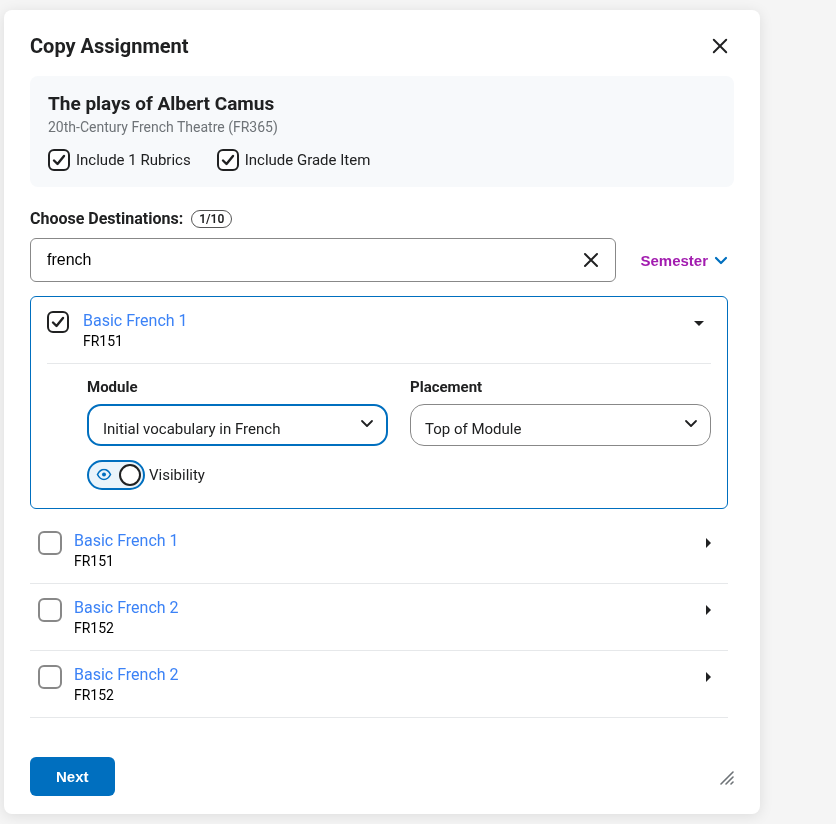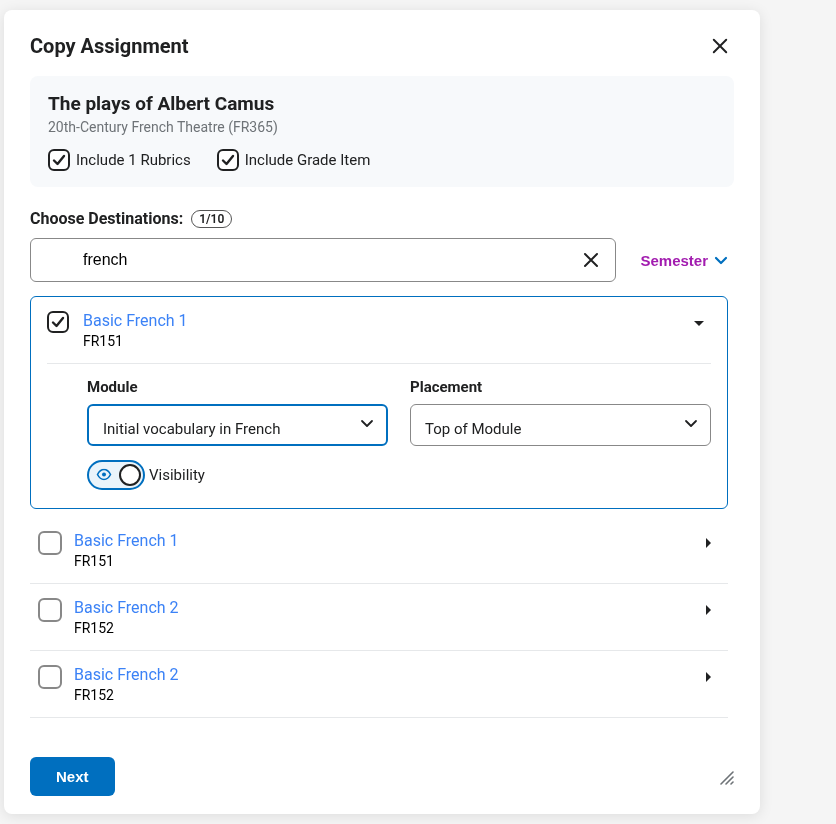--- a/index.html
+++ b/index.html
@@ -80,21 +80,20 @@
     border: 1px solid #888;
     border-radius: 6px;
     padding: 0 10px 0 14px;
     height: 44px;
   }
   .search-input {
     flex: 1;
     border: none; outline: none;
     font-size: 16px;
     background: transparent;
-    margin-left: 36px;
   }
   .clear-btn {
     width: 28px; height: 28px;
     display: flex; align-items: center; justify-content: center;
     cursor: pointer; border: none; background: transparent;
   }
   .semester-btn {
     display: flex; align-items: center; gap: 6px;
     color: #a21caf; font-size: 15px; font-weight: 600;
     border: none; background: transparent; cursor: pointer;
@@ -140,21 +139,21 @@
   }
   .dest-detail {
     padding: 14px 0 0 40px;
   }
   .detail-row { display: flex; gap: 22px; margin-bottom: 14px; }
   .detail-col { flex: 1; }
   .detail-label { font-size: 15px; font-weight: 700; margin-bottom: 8px; }
   .select {
     width: 100%;
     height: 42px;
-    border-radius: 6px;
+    border-radius: 14px;
     padding: 8px 36px 0 14px;
     font-size: 15px;
     display: flex; align-items: center;
     position: relative;
     cursor: pointer;
     background: #fff;
   }
   .select.primary { border: 2px solid #006fbf; }
   .select.default { border: 1px solid #888; }
   .select .caret {

